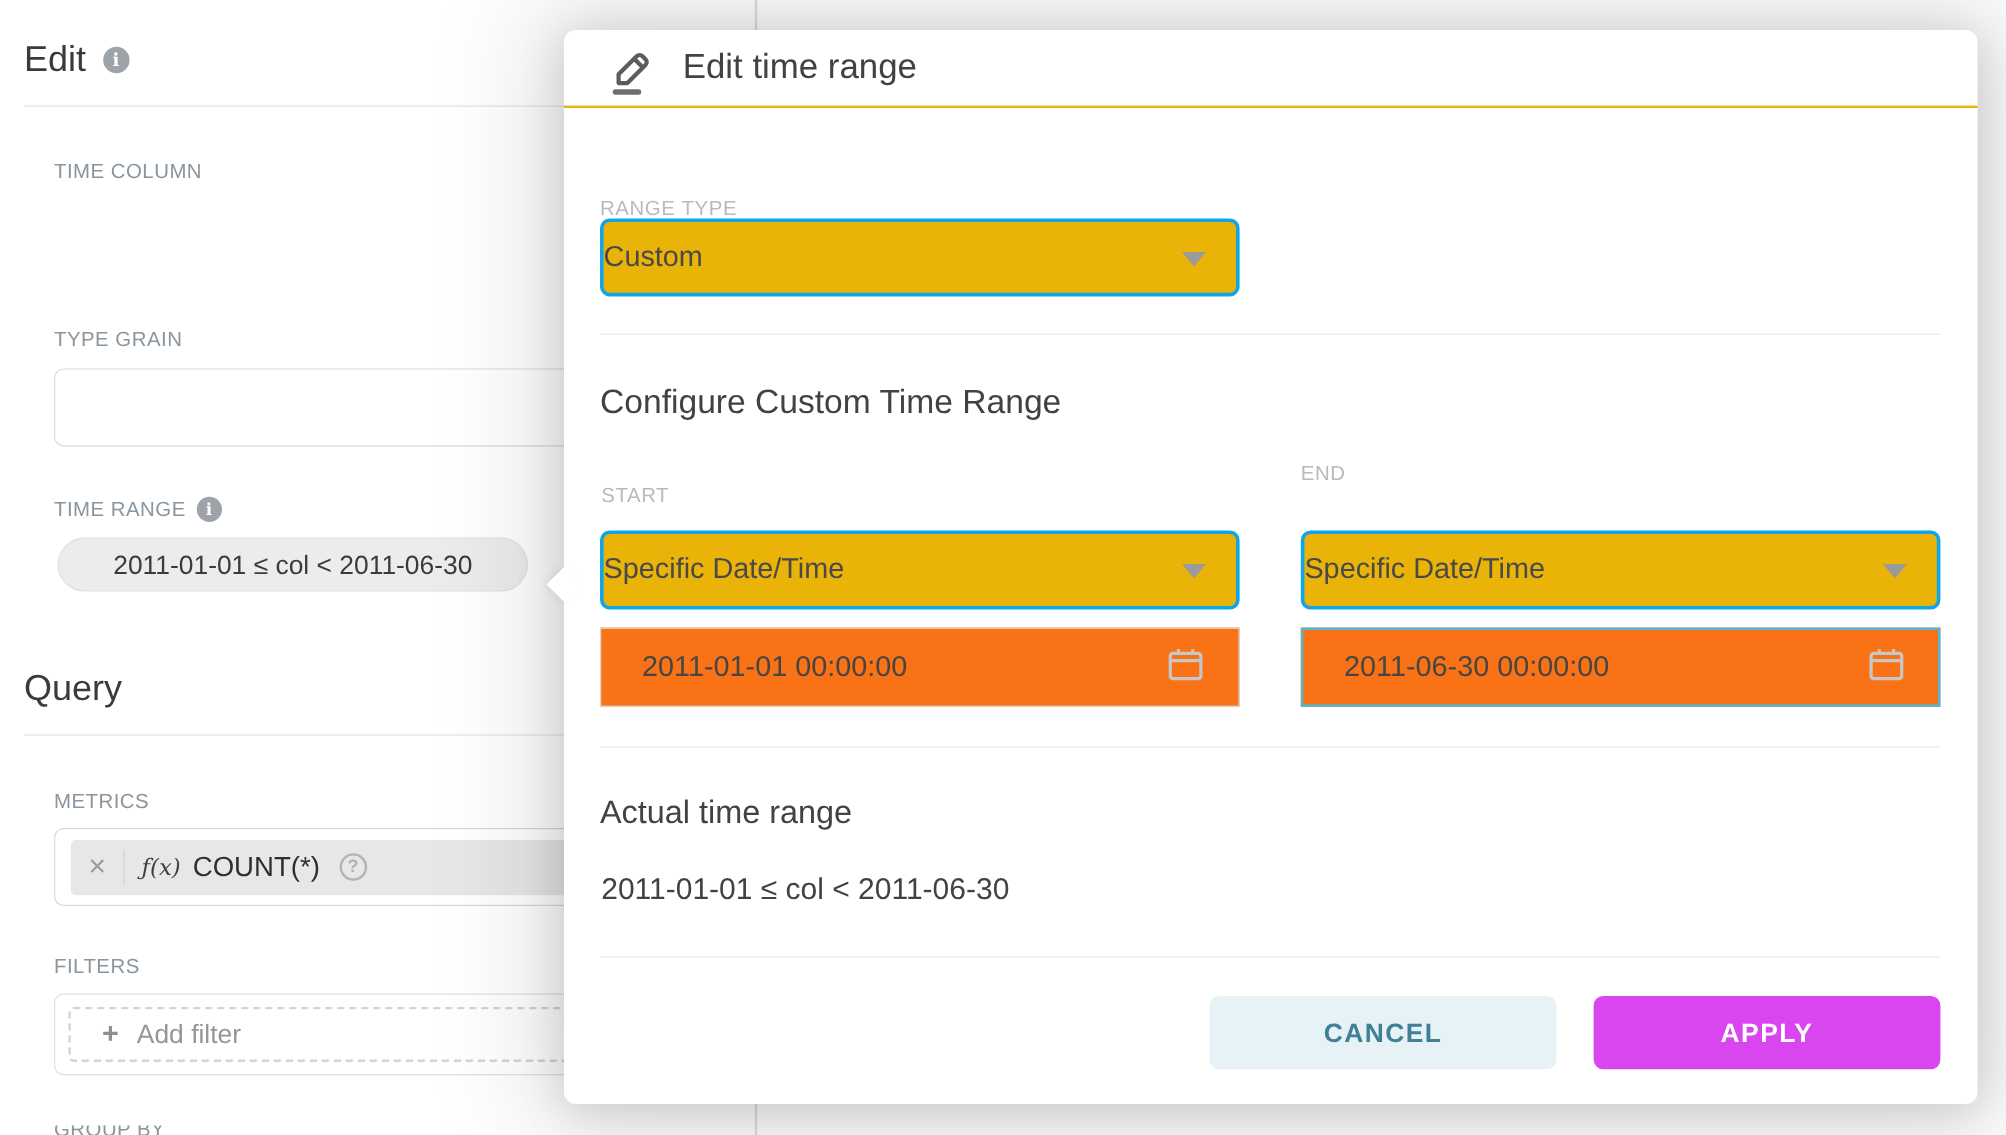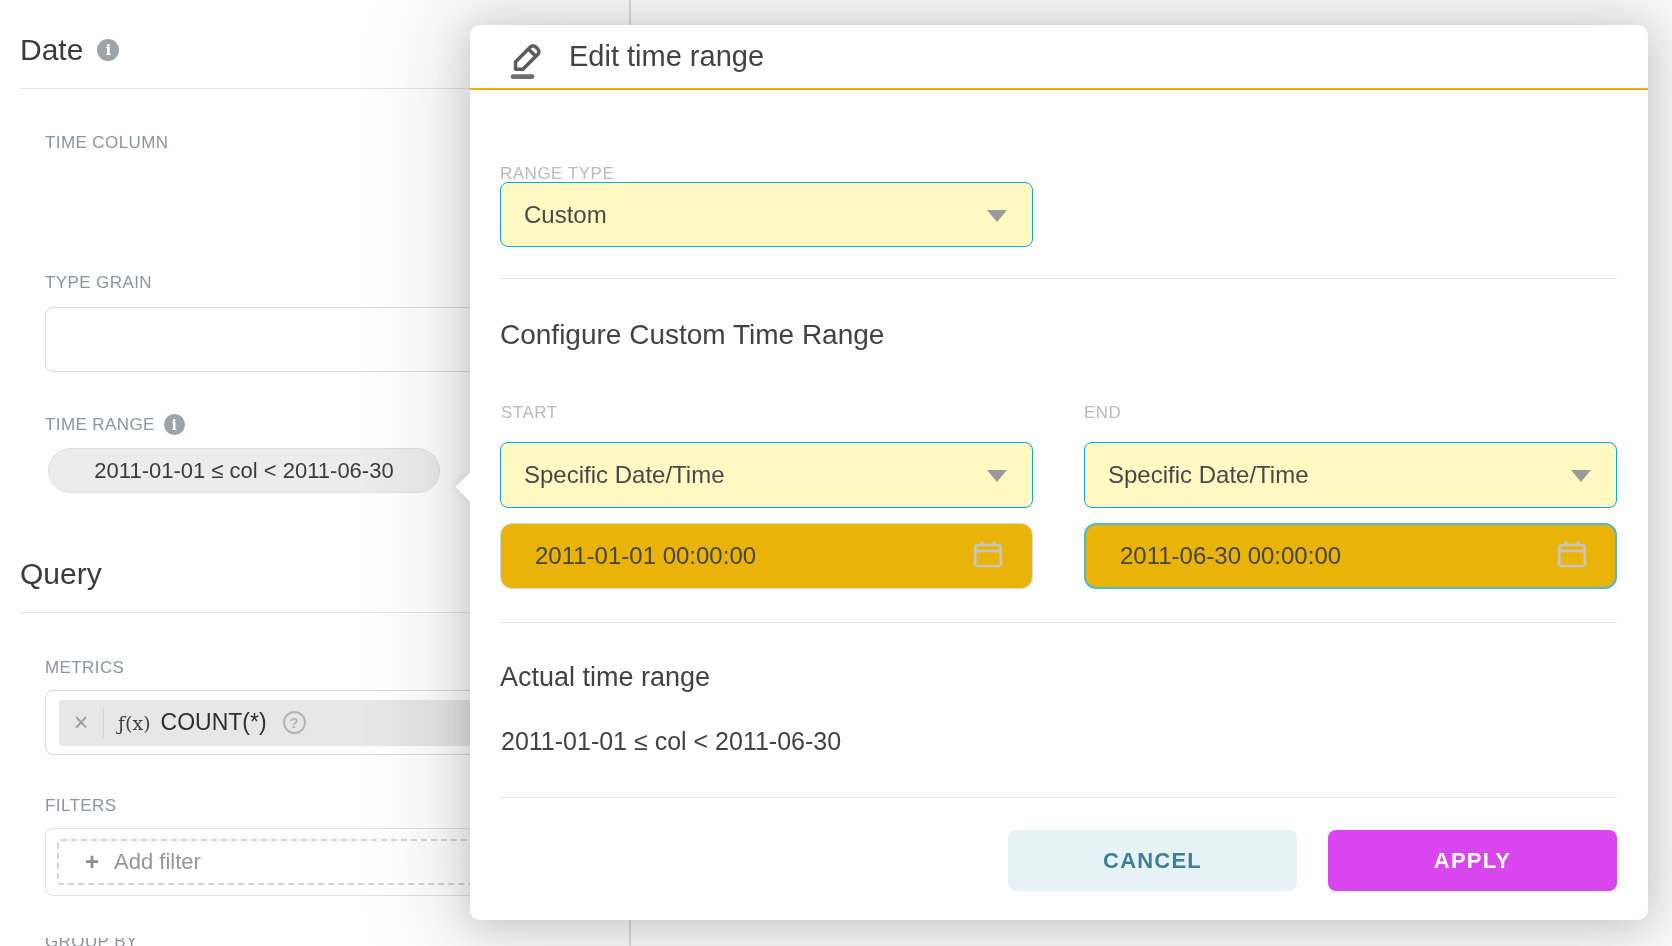--- a/index.html
+++ b/index.html
@@ -21,68 +21,68 @@
     border-radius:8px; background:#fff; display:flex; align-items:center; padding-left:23px;
     font-size:22px; color:#3f3f3f; }
   .range-pill { position:absolute; left:48px; top:448px; width:392px; height:45px; background:#ececec;
     border:1px solid #dfdfdf; border-radius:23px; display:flex; align-items:center; justify-content:center;
     font-size:22px; color:#3b3b3b; }
   .metric-outer { position:absolute; left:45px; top:690px; width:540px; height:65px;
     border:1px solid #d9d9d9; border-radius:8px; background:#fff; display:flex; align-items:center; padding:0 10px 0 13px; }
   .metric-chip { height:46px; flex:1; background:#e7e7e7; border-radius:4px; display:flex; align-items:center; }
   .chip-close { width:44px; text-align:center; font-size:25px; color:#9b9b9b; cursor:pointer; }
   .chip-sep { width:1px; height:30px; background:#d2d2d2; }
-  .chip-fx { font-family:"DejaVu Serif",serif; font-size:19px; color:#3f3f3f; margin:0 10px 0 14px; }
+  .chip-fx { font-family:"DejaVu Serif",serif; font-style:italic; font-size:19px; color:#3f3f3f; margin:0 10px 0 14px; }
   .chip-label { font-size:23px; color:#2f2f2f; }
   .chip-help { width:23px; height:23px; border-radius:50%; border:2px solid #b3b3b3; color:#b3b3b3;
     font-size:15px; font-weight:bold; display:inline-flex; align-items:center; justify-content:center; margin-left:16px; }
   .addfilter-outer { position:absolute; left:45px; top:828px; width:540px; height:68px;
     border:1px solid #e0e0e0; border-radius:8px; display:flex; align-items:center; padding:0 11px; }
   .addfilter-dashed { flex:1; height:46px; border:2px dashed #d4d4d4; border-radius:4px;
     display:flex; align-items:center; gap:15px; padding-left:26px; color:#969696; font-size:22px; cursor:pointer; }
   .plus-glyph { font-size:24px; color:#8f8f8f; font-weight:bold; line-height:1; }
 
   
   .popover { position:absolute; left:470px; top:25px; width:1178px; height:895px; background:#fff;
     border-radius:10px; box-shadow:0 5px 40px rgba(0,0,0,.16), 0 0 90px 30px rgba(0,0,0,.10); z-index:10; }
   .popover .arrow { position:absolute; left:-10px; top:451px; width:22px; height:22px; background:#fff;
     transform:rotate(45deg); box-shadow:-3px 3px 6px rgba(0,0,0,.05); }
   .pop-header { position:absolute; left:0; top:0; width:100%; height:65px; border-bottom:2px solid #eab308;
     display:flex; align-items:center; gap:22px; padding-left:35px; }
   .pop-title { font-size:29px; color:#424242; }
   .pop-label { position:absolute; font-size:17px; letter-spacing:.5px; color:#b6bbc0; }
   .pop-divider { position:absolute; left:30px; width:1117px; height:1px; background:#e9e9e9; }
-  .select-box { position:absolute; height:66px; width:533px; border:1px solid #0ea5e9; border-radius:8px;
-    background:#fef9c3; display:flex; align-items:center; padding-left:23px; font-size:24px; color:#494949; cursor:pointer; }
+  .select-box { position:absolute; height:66px; width:533px; border:3px solid #0ea5e9; border-radius:8px;
+    background:#eab308; display:flex; align-items:center; font-size:24px; color:#494949; cursor:pointer; }
   .caret { position:absolute; right:25px; top:50%; margin-top:-5px; width:0; height:0;
     border-left:10px solid transparent; border-right:10px solid transparent; border-top:12px solid #9a9a9a; }
   .date-input-wrap { position:absolute; height:66px; width:533px; }
-  .date-input { width:100%; height:100%; border:1px solid #d9d9d9; border-radius:12px; outline:none;
-    font-family:inherit; font-size:24px; color:#454545; padding:0 75px 0 34px; background:#eab308; }
+  .date-input { width:100%; height:100%; border:1px solid #d9d9d9; border-radius:0; outline:none;
+    font-family:inherit; font-size:24px; color:#454545; padding:0 75px 0 34px; background:#f97316; }
   .date-input.focused { border:2px solid #4fb8d6; }
   .cal-icon { position:absolute; right:30px; top:50%; transform:translateY(-50%); }
   .pop-heading { position:absolute; left:30px; font-size:28px; color:#424242; }
   .actual-value { position:absolute; left:31px; font-size:25px; color:#424242; }
   .btn { position:absolute; top:805px; width:289px; height:61px; border:none; border-radius:8px;
     font-family:inherit; font-size:22px; font-weight:bold; letter-spacing:1.2px; cursor:pointer; }
   .btn-cancel { left:538px; background:#e7f2f6; color:#3e8095; }
   .btn-apply { left:858px; background:#d946ef; color:#fff; }
   .clipped-label { overflow:hidden; }
 </style>
 </head>
 <body>
 
 <div class="stage">
 
   <div class="vline"></div>
 
   <div class="left-panel">
 
     <div class="section-title" style="left:20px; top:33px;">
-      <span>Date</span>
+      <span>Edit</span>
       <span class="info-badge">i</span>
     </div>
     <div class="hdivider" style="top:88px;"></div>
 
     <div class="field-label" style="left:45px; top:133px;">TIME COLUMN</div>
 
     <div class="field-label" style="left:45px; top:273px;">TYPE GRAIN</div>
     <div class="input-box" style="top:307px; height:65px;justify-content:flex-end;">
       <span>month</span>
     </div>
@@ -140,21 +140,21 @@
     <div class="select-box" style="left:30px; top:157px; height:65px;">
       <span>Custom</span>
       <span class="caret"></span>
     </div>
 
     <div class="pop-divider" style="top:253px;"></div>
 
     <div class="pop-heading" style="top:294px;">Configure Custom Time Range</div>
 
     <div class="pop-label" style="left:31px; top:378px;">START</div>
-    <div class="pop-label" style="left:614px; top:378px;">END</div>
+    <div class="pop-label" style="left:614px; top:360px;">END</div>
 
     <div class="select-box" style="left:30px; top:417px;">
       <span>Specific Date/Time</span>
       <span class="caret"></span>
     </div>
     <div class="select-box" style="left:614px; top:417px;">
       <span>Specific Date/Time</span>
       <span class="caret"></span>
     </div>
 

